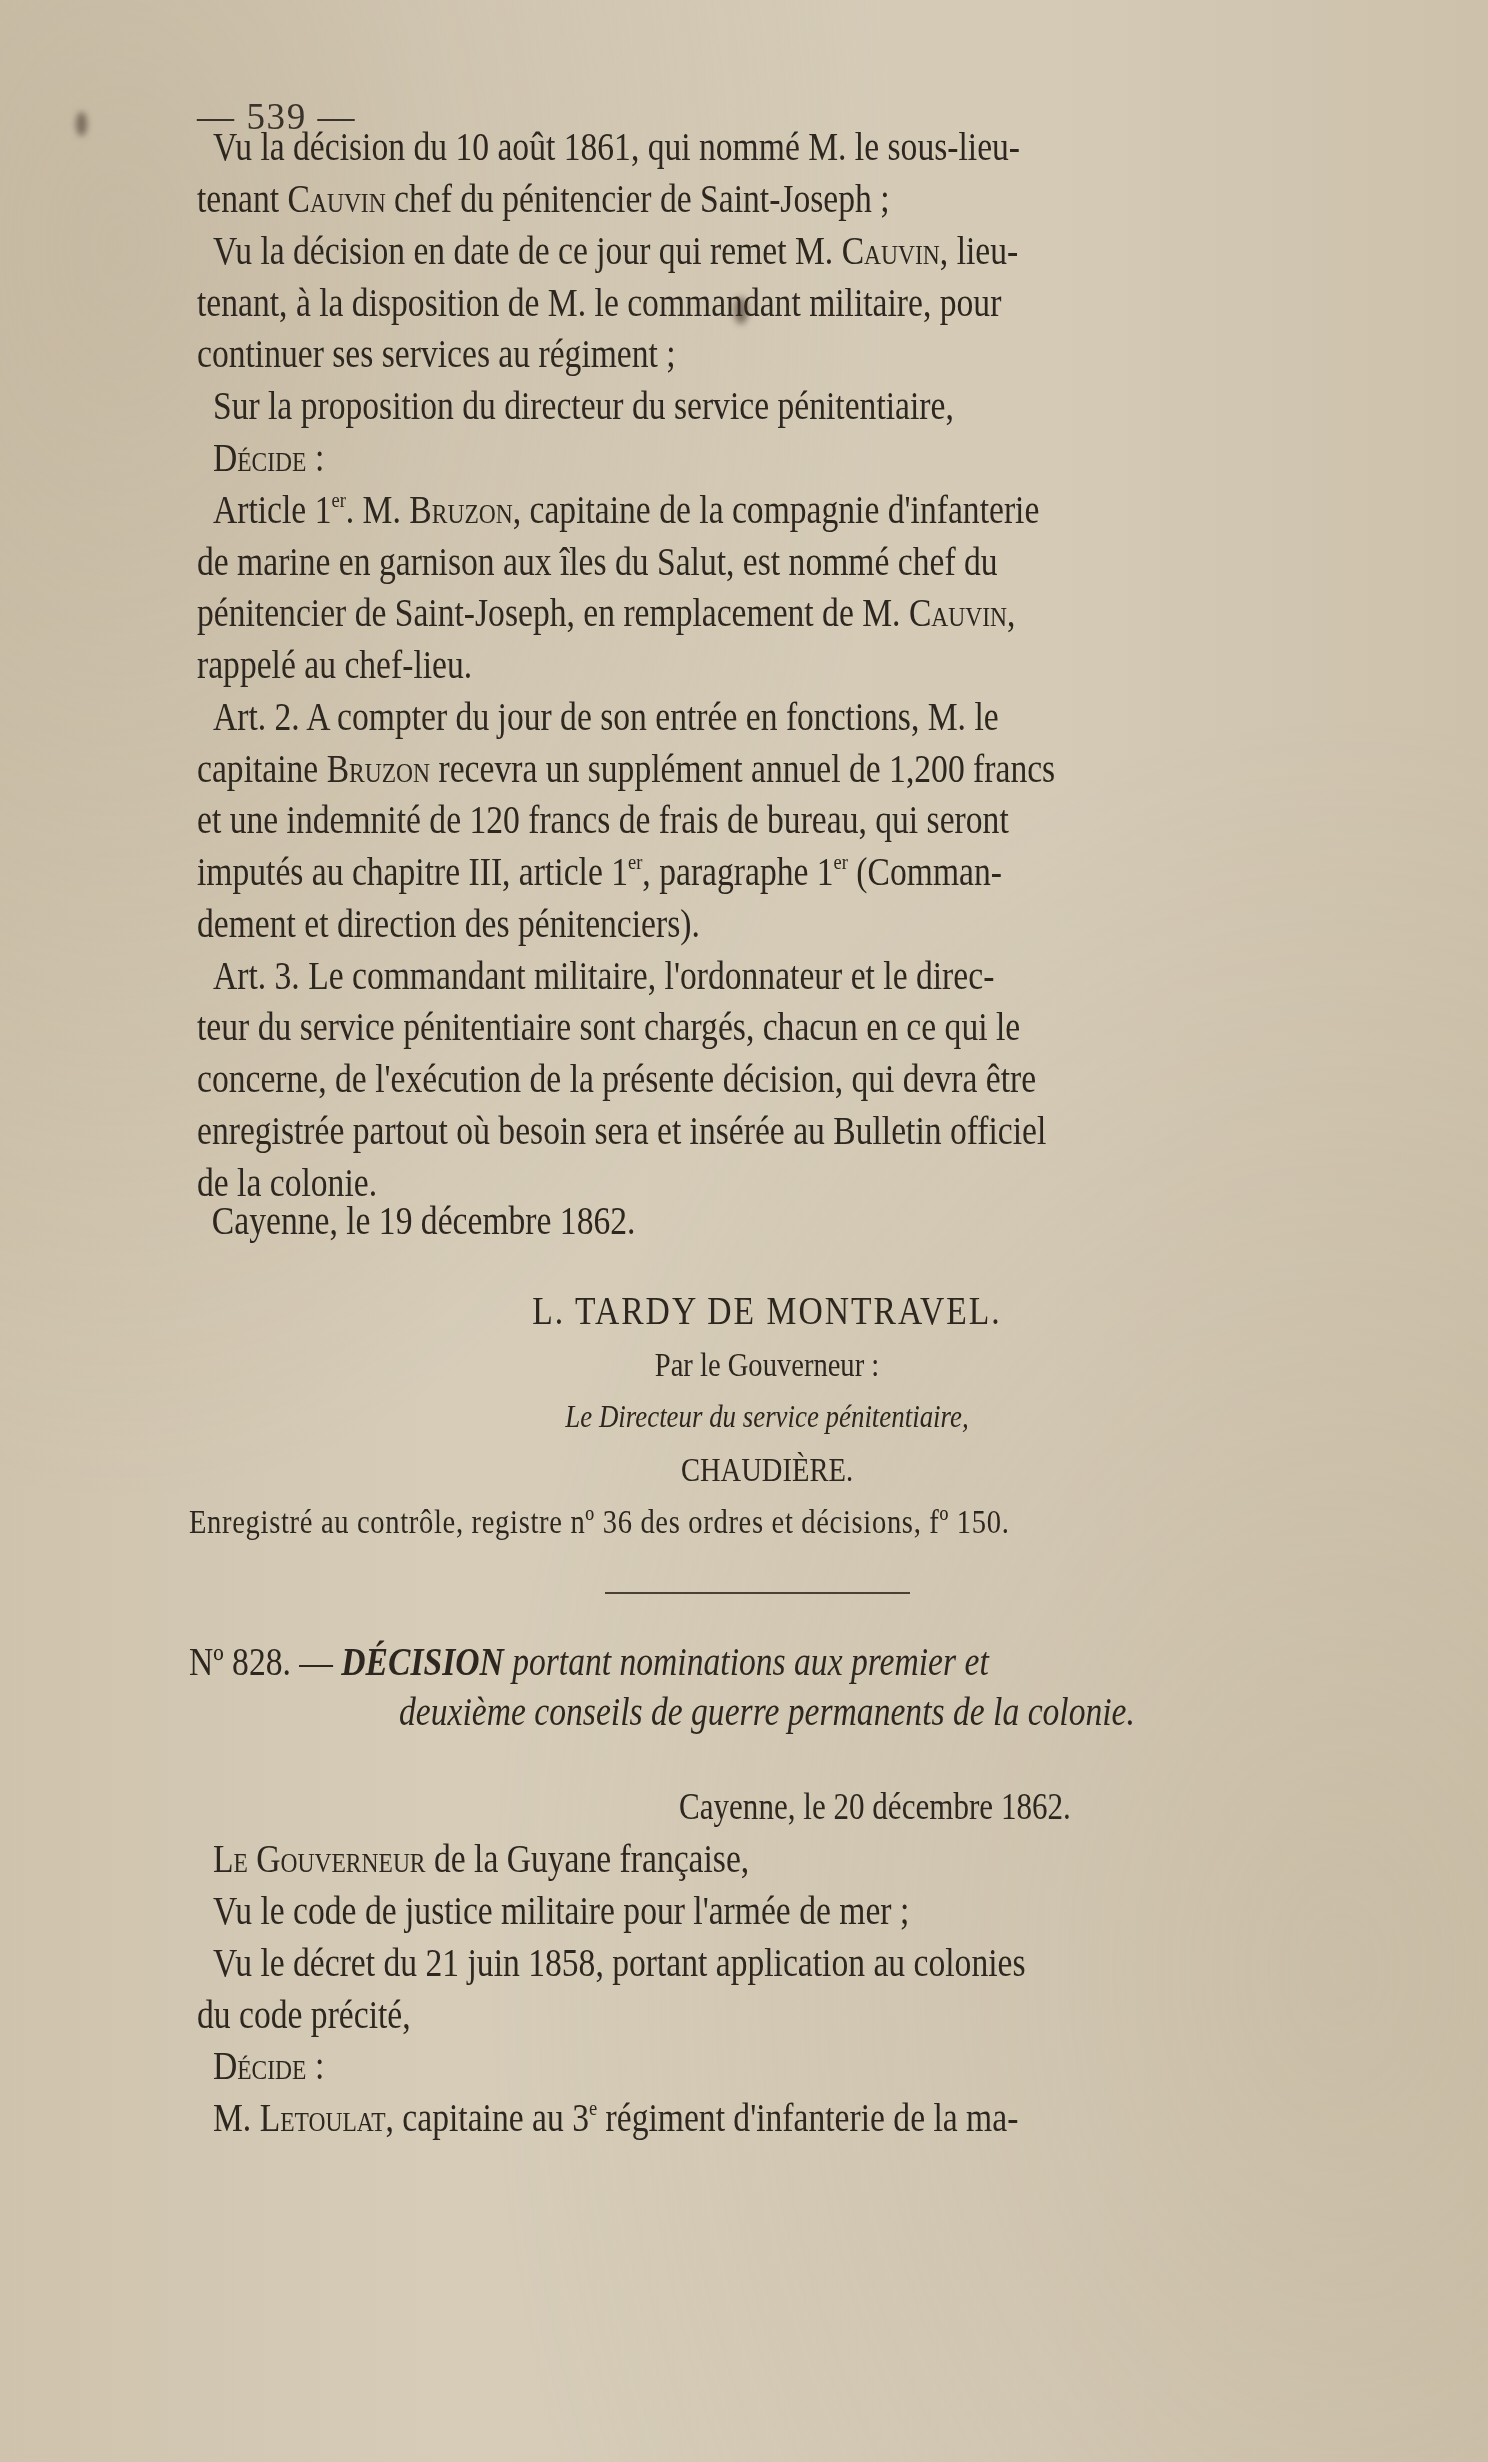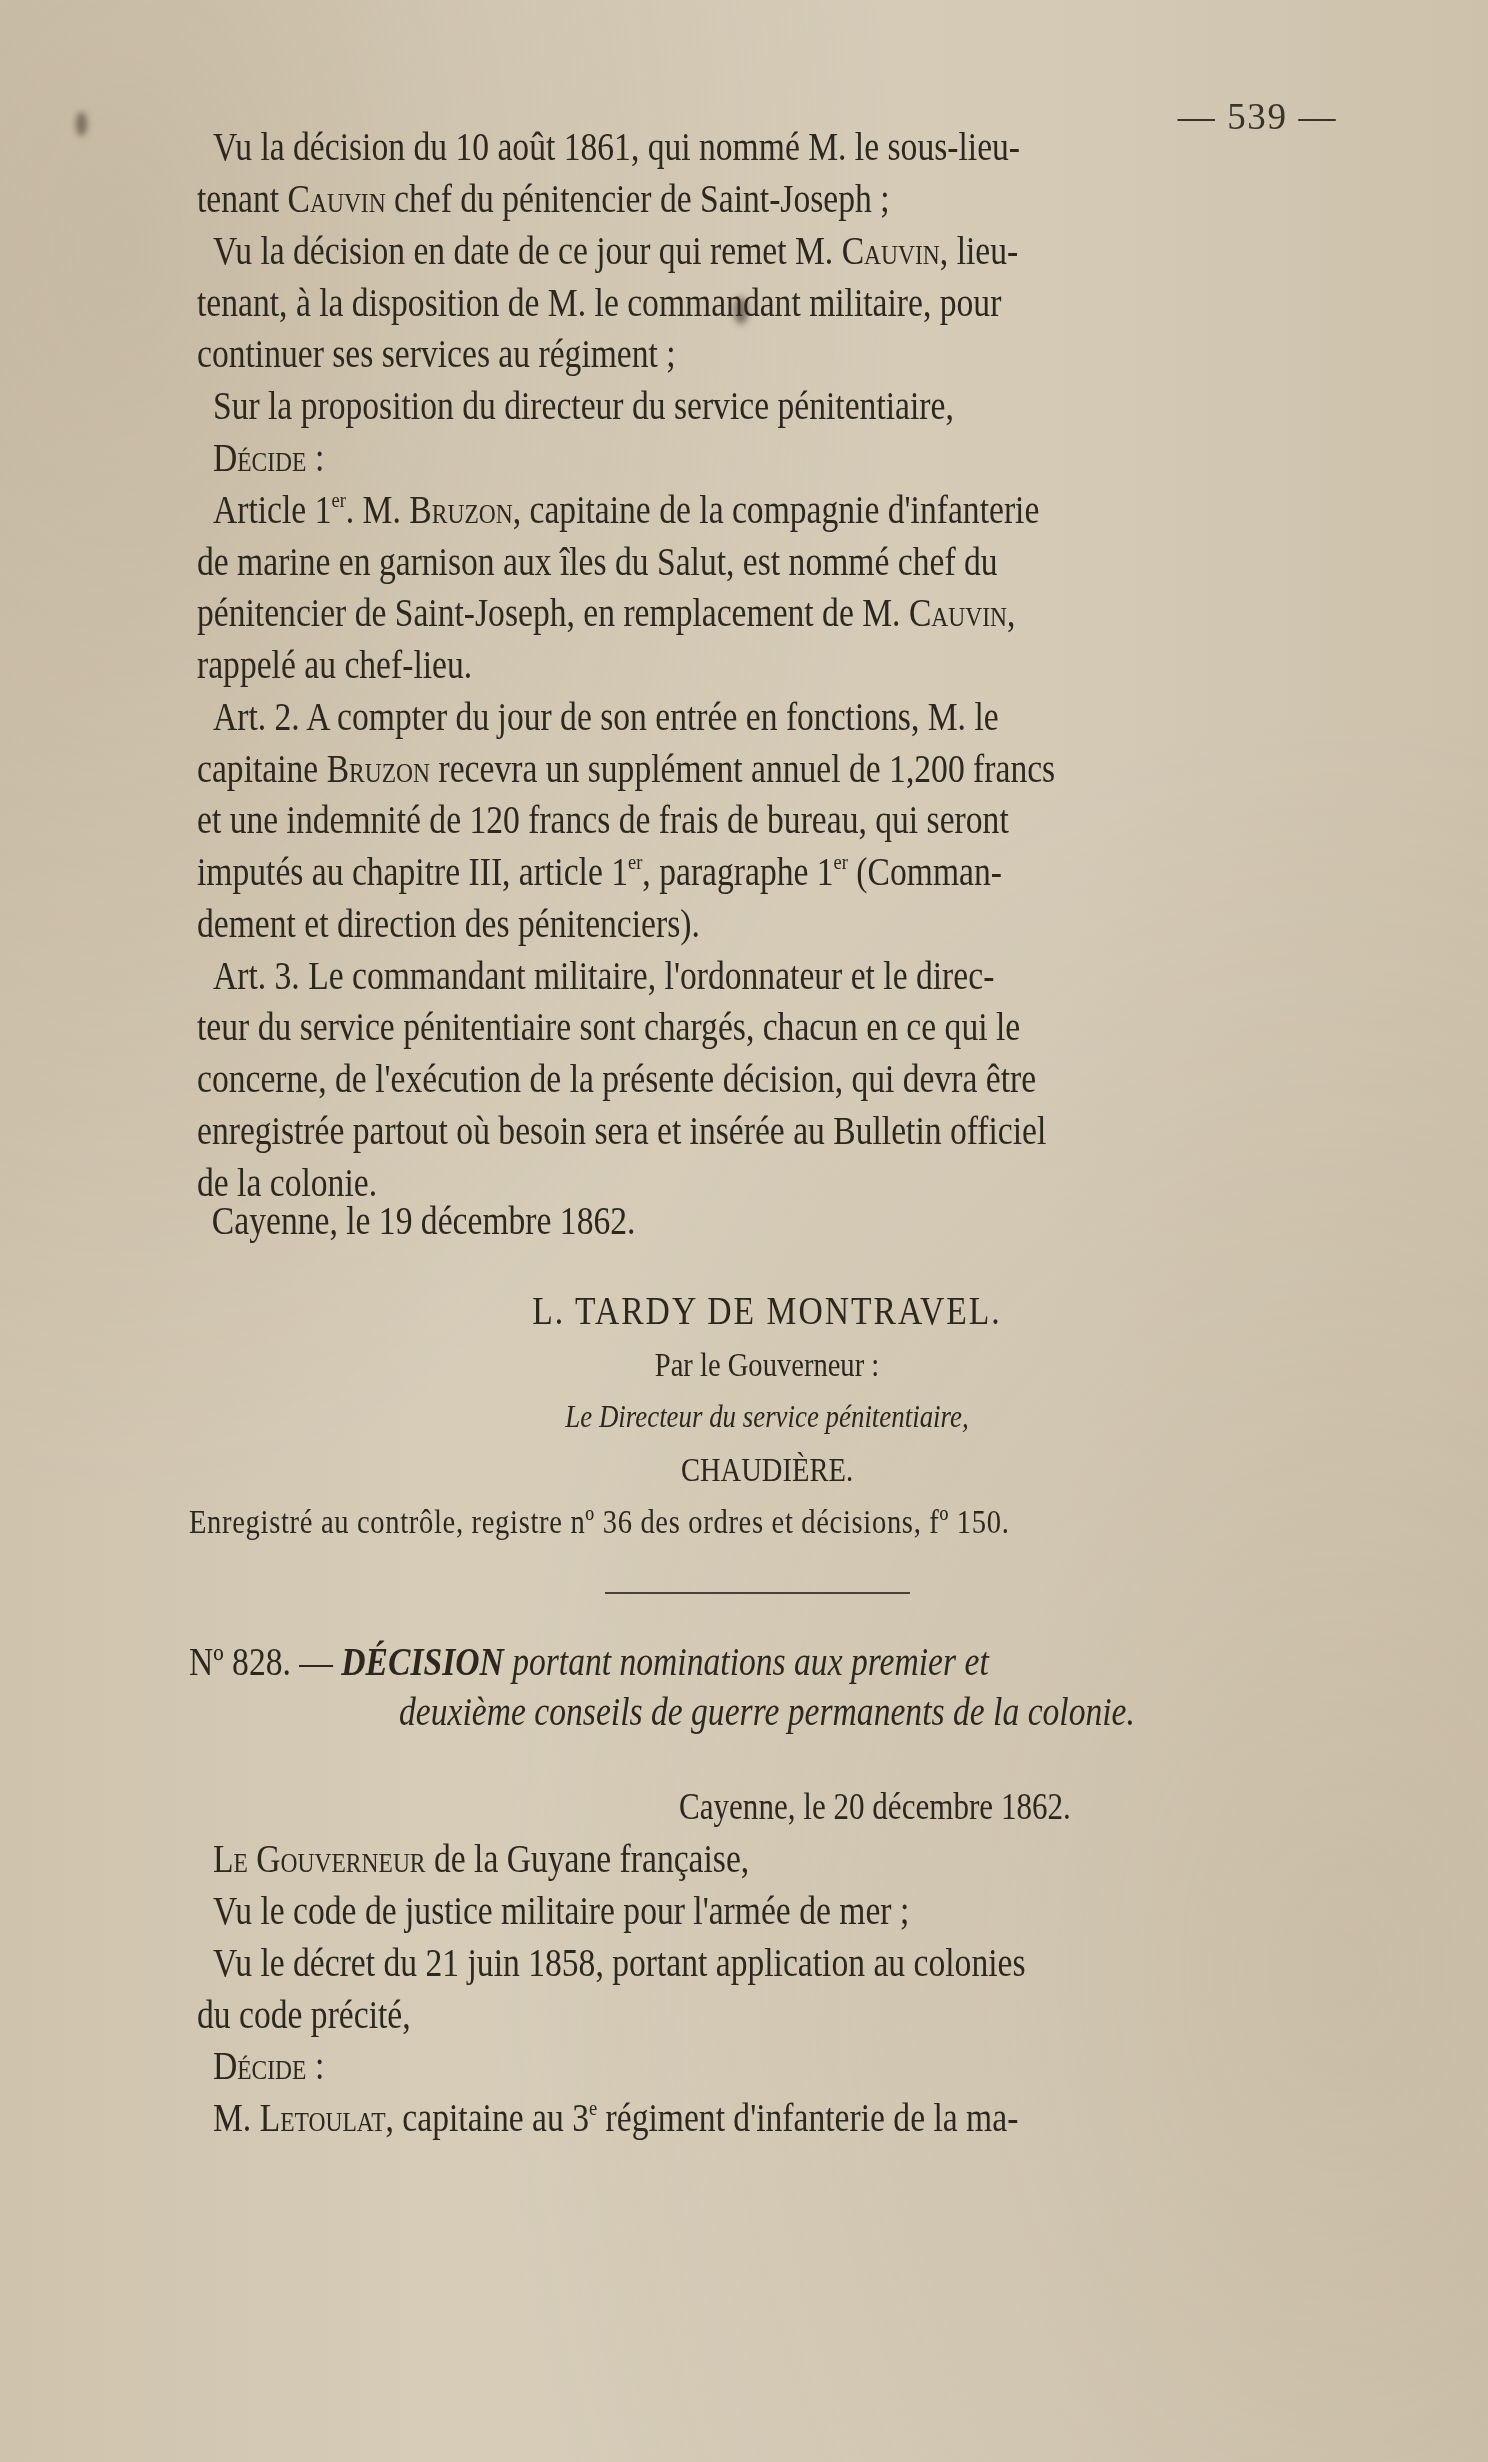--- a/index.html
+++ b/index.html
@@ -19,21 +19,21 @@
   .page {
     position: absolute;
     left: 197px;
     top: 0;
     width: 1140px;
   }
   .folio {
     position: absolute;
     left: 0; width: 1140px;
     top: 95px;
-    text-align: right;
+    text-align: left;
     font-size: 37px;
     letter-spacing: 1.6px;
     color: #3a332b;
   }
   .line {
     position: absolute;
     left: 0;
     width: 1140px;
     font-size: 40px;
     line-height: 45px;

